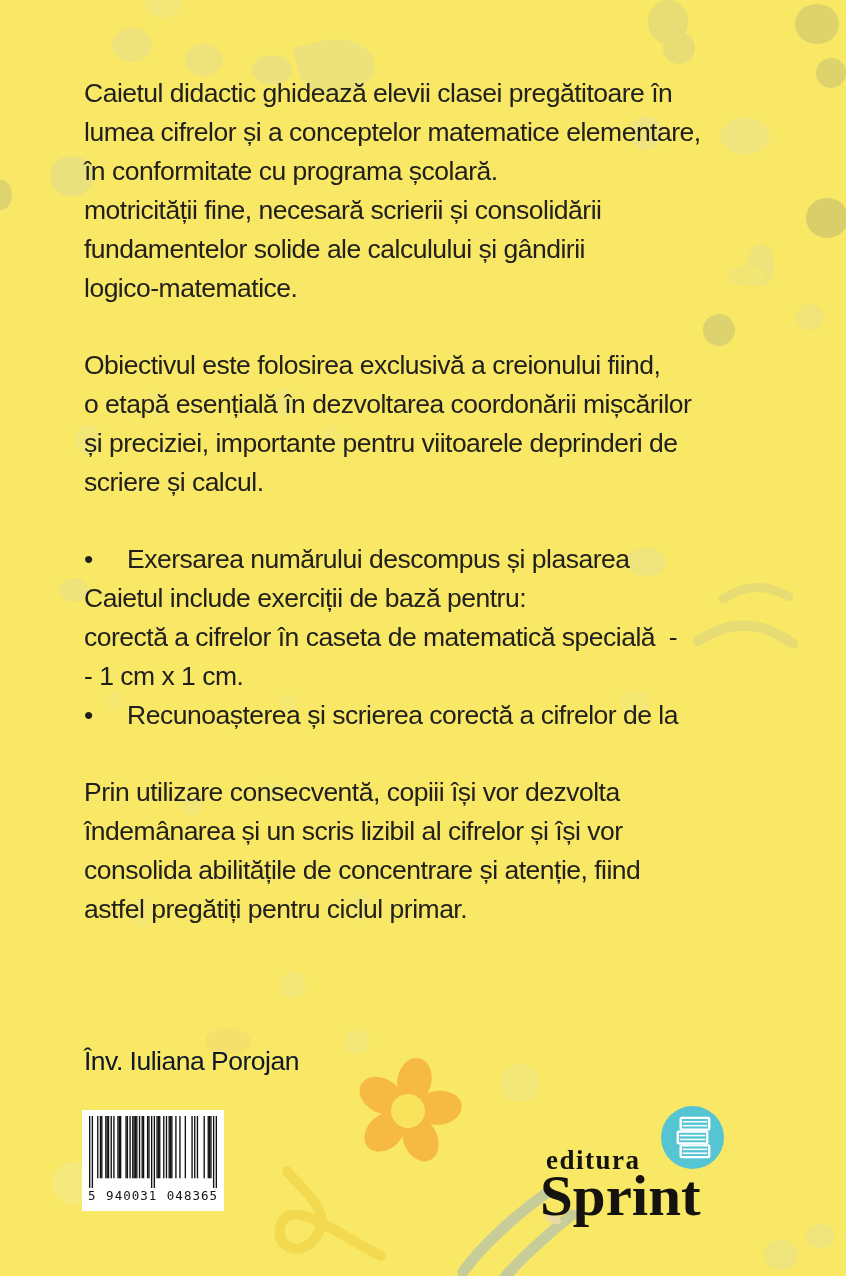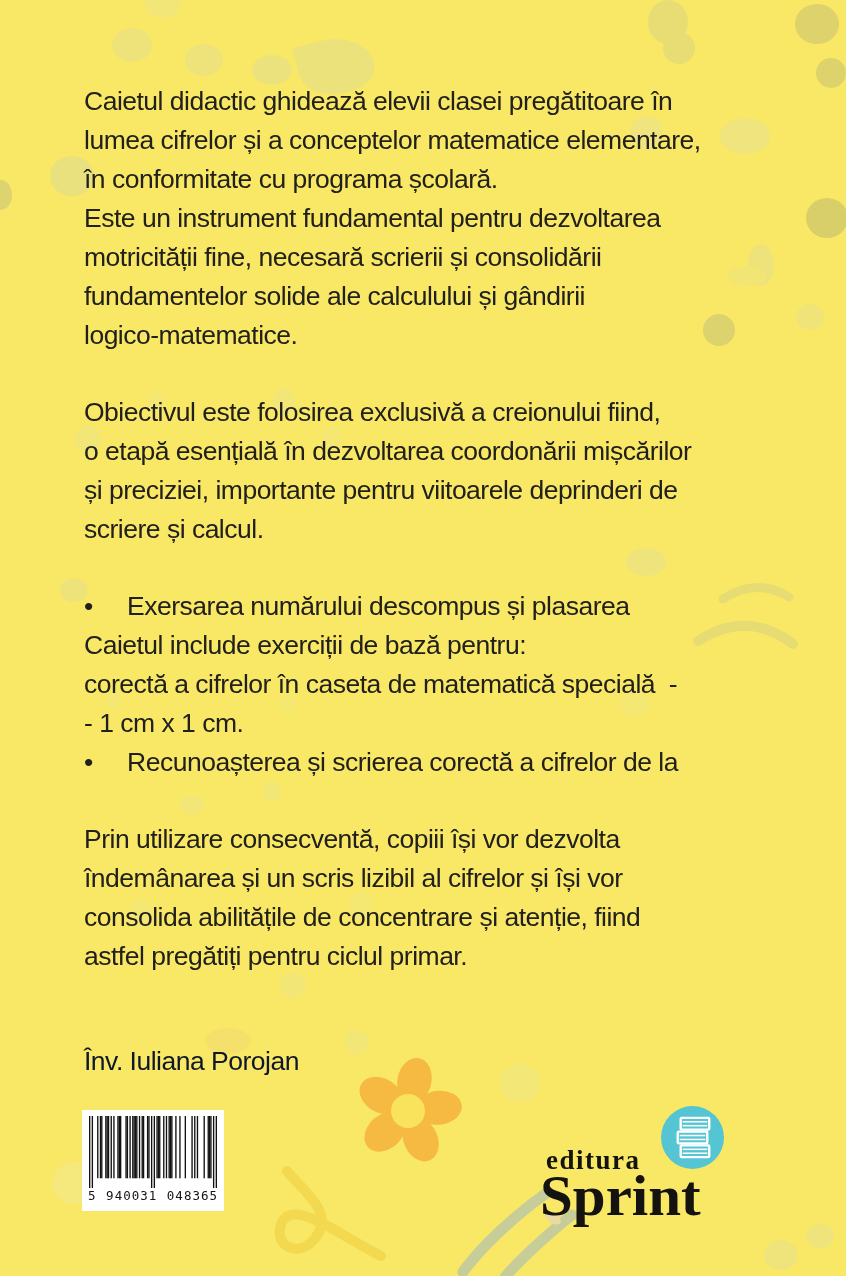--- a/index.html
+++ b/index.html
@@ -4,21 +4,21 @@
 <style>
   html,body{margin:0;padding:0;background:#888;}
   .cover{
     position:relative;width:846px;height:1276px;overflow:hidden;
     background:#f9e866;
     font-family:"Liberation Sans",sans-serif;
   }
   .blob{position:absolute;border-radius:50%;}
   .overlay{position:absolute;left:0;top:0;pointer-events:none;}
   .textblock{
-    position:absolute;left:84px;top:82px;width:700px;
+    position:absolute;left:84px;top:74px;width:700px;
     color:#21201c;font-size:26.5px;line-height:39px;letter-spacing:-0.5px;
   }
   .para{margin:0 0 38px 0;}
   .line{white-space:pre;}
   .author{
     position:absolute;left:84px;top:1046px;
     color:#0f172a;font-size:26.5px;letter-spacing:-0.5px;
   }
   .barcode-box{
     position:absolute;left:82px;top:1110px;width:142px;height:101px;
@@ -108,21 +108,20 @@
         <circle cx="0" cy="0" r="17" fill="#f9e35c"></circle>
       </g>
     </svg>
   </div>
 
   <main class="textblock">
     <div class="para">
         <div class="line">Caietul didactic ghidează elevii clasei pregătitoare în</div>
         <div class="line">lumea cifrelor și a conceptelor matematice elementare,</div>
         <div class="line">în conformitate cu programa școlară.</div>
-        <div class="line">Este un instrument fundamental pentru dezvoltarea</div>
         <div class="line">motricității fine, necesară scrierii și consolidării</div>
         <div class="line">fundamentelor solide ale calculului și gândirii</div>
         <div class="line">logico-matematice.</div>
       </div>
     <div class="para">
         <div class="line">Obiectivul este folosirea exclusivă a creionului fiind,</div>
         <div class="line">o etapă esențială în dezvoltarea coordonării mișcărilor</div>
         <div class="line">și preciziei, importante pentru viitoarele deprinderi de</div>
         <div class="line">scriere și calcul.</div>
       </div>

